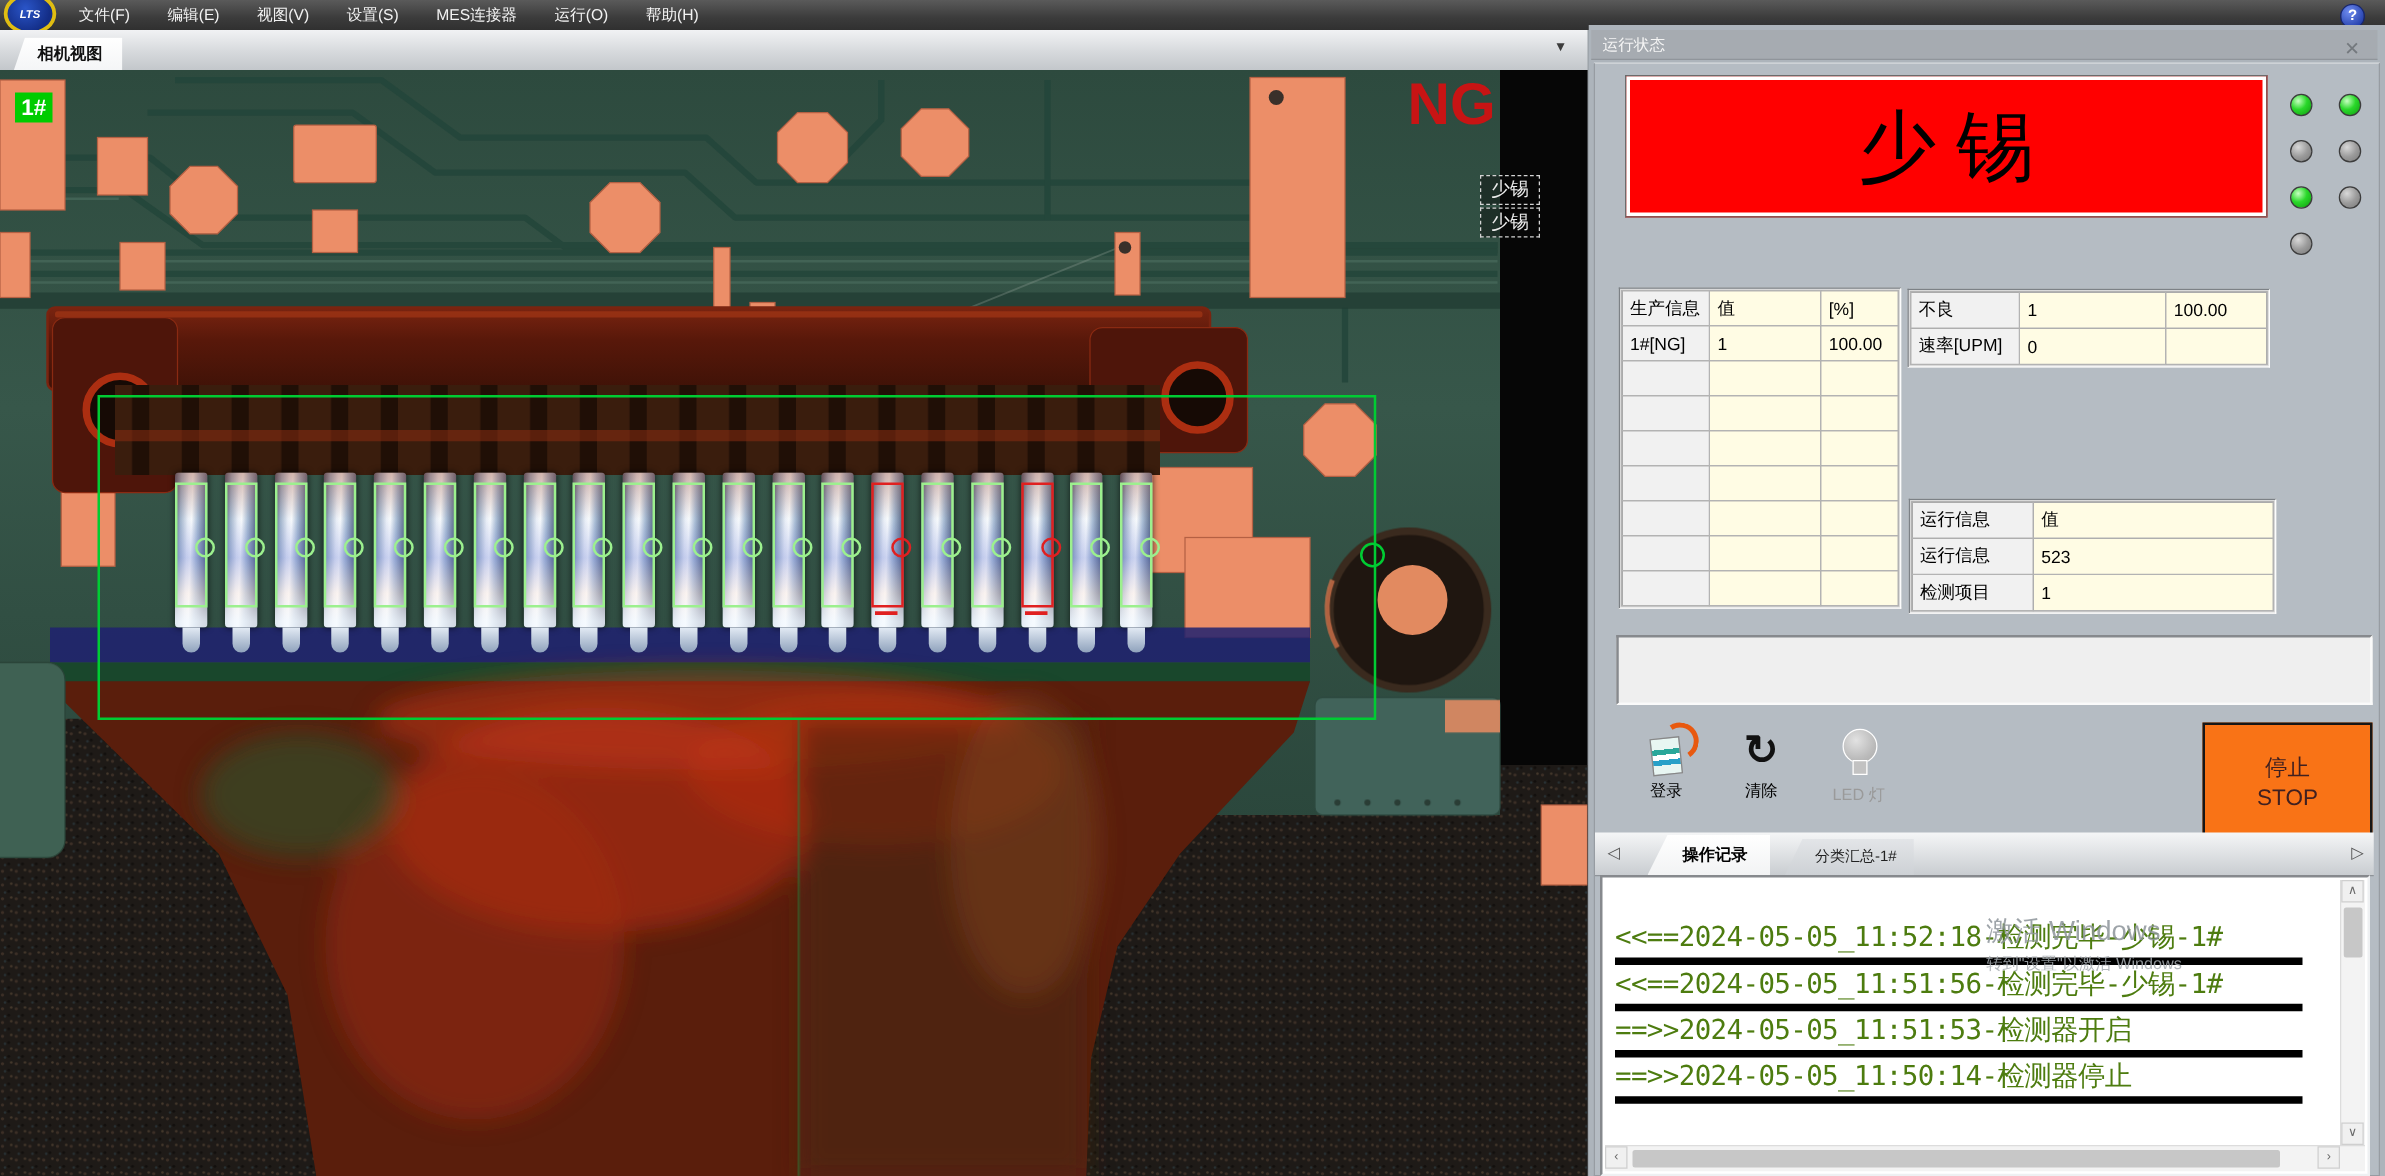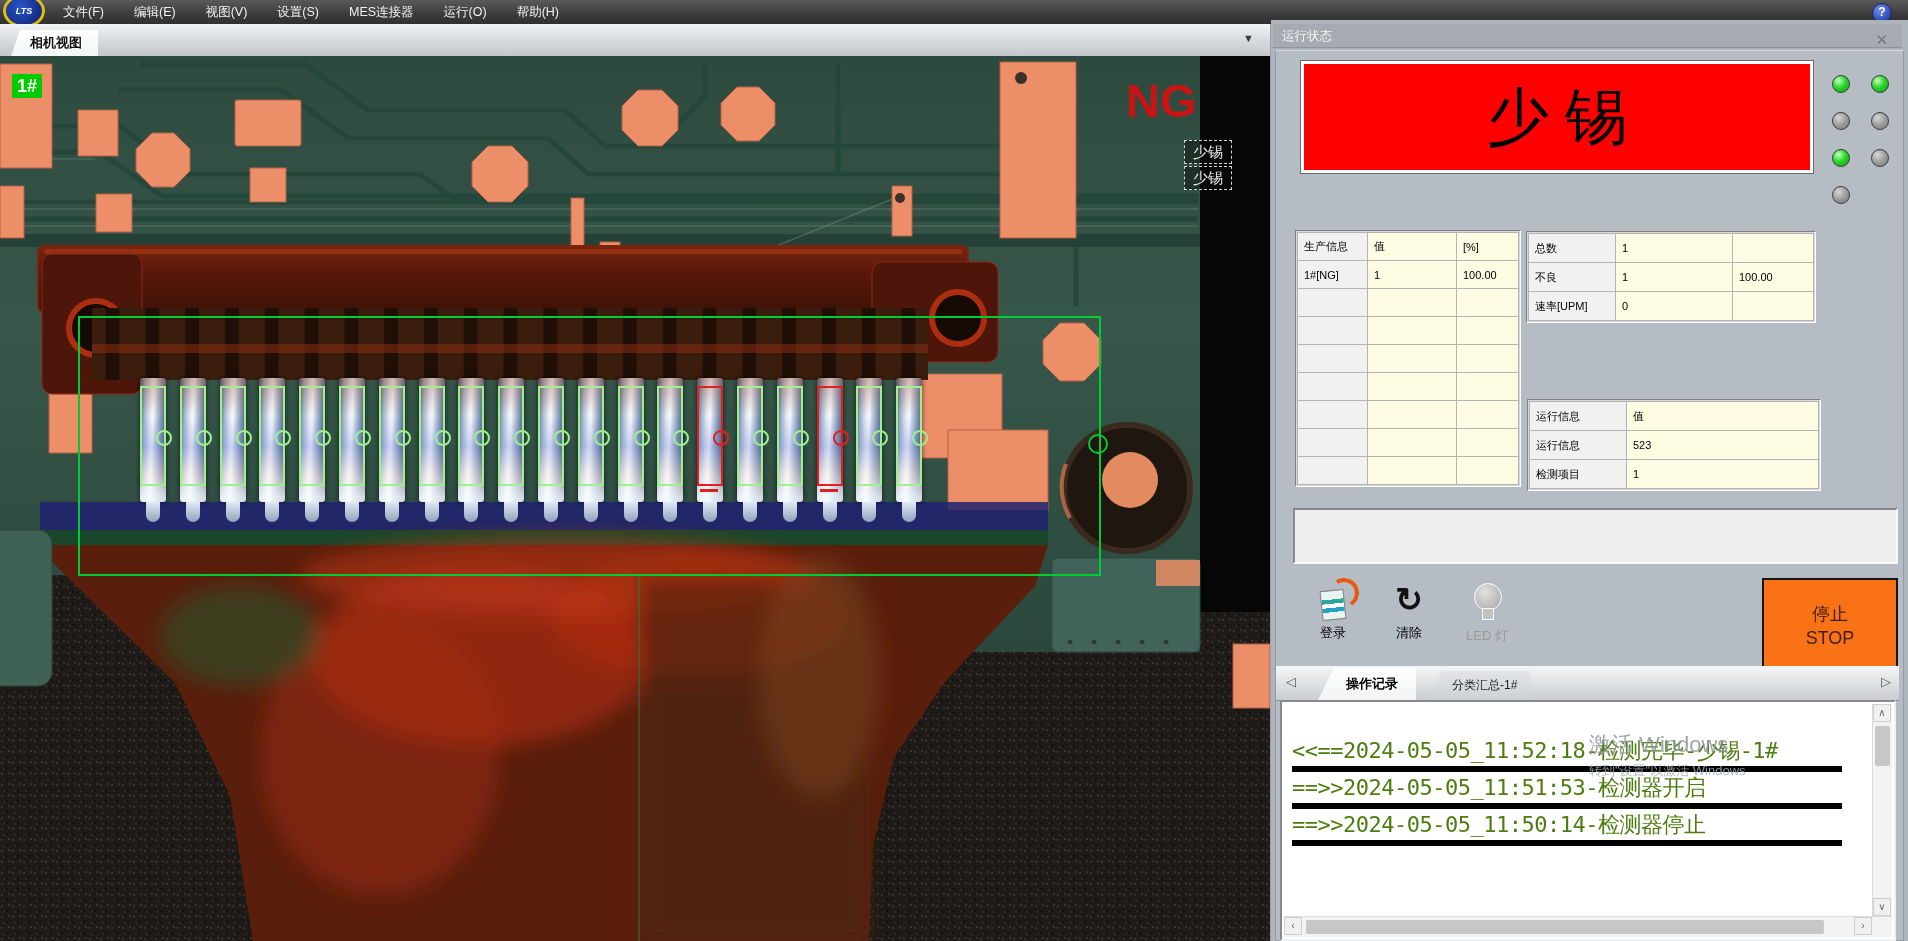--- a/index.html
+++ b/index.html
@@ -24,21 +24,21 @@
   #camera-tab{position:absolute;left:6px;top:6px;height:41px;padding:0 16px 0 24px;
     background:linear-gradient(180deg,#ffffff,#eef0f2);clip-path:polygon(14px 0,100% 0,100% 100%,0 100%);
     font-size:13px;font-weight:bold;line-height:26px;color:#111;}
   #tab-dd{position:absolute;left:1243px;top:8px;font-size:11px;color:#3c3c3c;}
 
   
   #scene{position:absolute;left:0;top:56px;width:1270px;height:885px;background:#060606;overflow:hidden;}
   #scene svg{position:absolute;left:0;top:0;}
   #station-label{position:absolute;left:12px;top:18px;background:#00cc00;color:#fff;
     font-size:18px;font-weight:bold;padding:0 5px;line-height:24px;}
-  #ng-label{position:absolute;left:1126px;top:20px;font-size:47px;font-weight:bold;line-height:50px;}
+  #ng-label{position:absolute;left:1126px;top:2px;font-size:47px;font-weight:bold;line-height:50px;}
   .tag{position:absolute;left:1184px;width:46px;height:22px;border:1px dashed #d4d4d4;
     background:rgba(8,8,8,.45);color:#ececec;font-size:15px;line-height:22px;text-align:center;}
   #tag-0{top:84px;} #tag-1{top:110px;}
 
   
   #pins{position:absolute;left:0;top:0;width:1270px;height:885px;}
   .pin{position:absolute;top:322px;width:26px;height:124px;border-radius:3px;
     background:
       linear-gradient(180deg,rgba(150,70,45,.38),rgba(255,255,255,0) 30%,rgba(90,110,210,.28) 55%,rgba(255,235,225,.45) 78%,rgba(245,250,255,.8) 96%),
       linear-gradient(92deg,#43506b 0%,#9fb2c9 18%,#e9eef6 38%,#f7fafc 48%,#aabdd4 64%,#5c6c8a 86%,#394a66 100%);
@@ -64,21 +64,21 @@
     display:flex;align-items:center;justify-content:center;text-indent:16px;}
 
   #lights{position:absolute;left:561px;top:55px;}
   .light-row{display:flex;gap:21px;margin-bottom:19px;}
   .light{width:18px;height:18px;border-radius:50%;border:1px solid #3c3c3c;box-sizing:border-box;}
   .light.green{background:radial-gradient(circle at 35% 30%,#c6ffc0,#2ad82a 45%,#0f9a10);}
   .light.gray{background:radial-gradient(circle at 35% 30%,#d8d8d8,#9c9c9c 50%,#787878);}
   .light.none{visibility:hidden;}
 
   table.dt{border-collapse:collapse;table-layout:fixed;position:absolute;background:#a3a3a3;
-    font-size:11px;color:#000;}
+    font-size:14px;color:#000;}
   table.dt td{border:1px solid #b3b3b3;padding:0 6px;overflow:hidden;white-space:nowrap;}
   table.dt td.g{background:#f1f1f1;}
   table.dt td.y{background:#fffce4;}
   .tframe{position:absolute;border:1px solid;border-color:#7c8186 #fdfdfd #fdfdfd #7c8186;padding:1px;background:#d9d9d9;}
   #ptable td{height:27px;} #stable td{height:28px;} #rtable td{height:28px;}
 
   #msgbox{position:absolute;left:22px;top:488px;width:601px;height:52px;background:#efefef;
     border:2px solid;border-color:#86898d #fafafa #fafafa #86898d;}
 
   .toolbtn{position:absolute;top:560px;width:64px;height:80px;text-align:center;}
@@ -466,25 +466,20 @@
 
   <div class="tframe" style="left:255px;top:211px;">
   <table class="dt" id="stable" style="position:relative;width:285px;">
     <colgroup>
           <col style="width:87px">
           <col style="width:117px">
           <col style="width:81px">
         </colgroup>
     <tbody>
       <tr>
-            <td class="g">总数</td>
-            <td class="y">1</td>
-            <td class="y"></td>
-          </tr>
-      <tr>
             <td class="g">不良</td>
             <td class="y">1</td>
             <td class="y">100.00</td>
           </tr>
       <tr>
             <td class="g">速率[UPM]</td>
             <td class="y">0</td>
             <td class="y"></td>
           </tr>
     </tbody>
@@ -542,20 +537,21 @@
   <div id="tabstrip">
     <span class="strip-arrow" style="left:10px;">◁</span>
     <div id="tab-log">操作记录</div>
     <div id="tab-sum">分类汇总-1#</div>
     <span class="strip-arrow" style="right:8px;">▷</span>
   </div>
 
   <div id="logbox">
     <div id="log-list">
         <div class="log-row">&lt;&lt;==2024-05-05_11:52:18-检测完毕-少锡-1#</div>
+        <div class="log-row">&lt;&lt;==2024-05-05_11:51:56-检测完毕-少锡-1#</div>
         <div class="log-row">==&gt;&gt;2024-05-05_11:51:53-检测器开启</div>
         <div class="log-row">==&gt;&gt;2024-05-05_11:50:14-检测器停止</div>
       </div>
     <div class="vsb">
       <span class="sb-btn" style="left:0;top:0;">∧</span>
       <div class="sb-thumb" id="vthumb"></div>
       <span class="sb-btn" style="left:0;bottom:0;">∨</span>
     </div>
     <div class="hsb">
       <span class="sb-btn" style="left:0;top:0;">‹</span>

